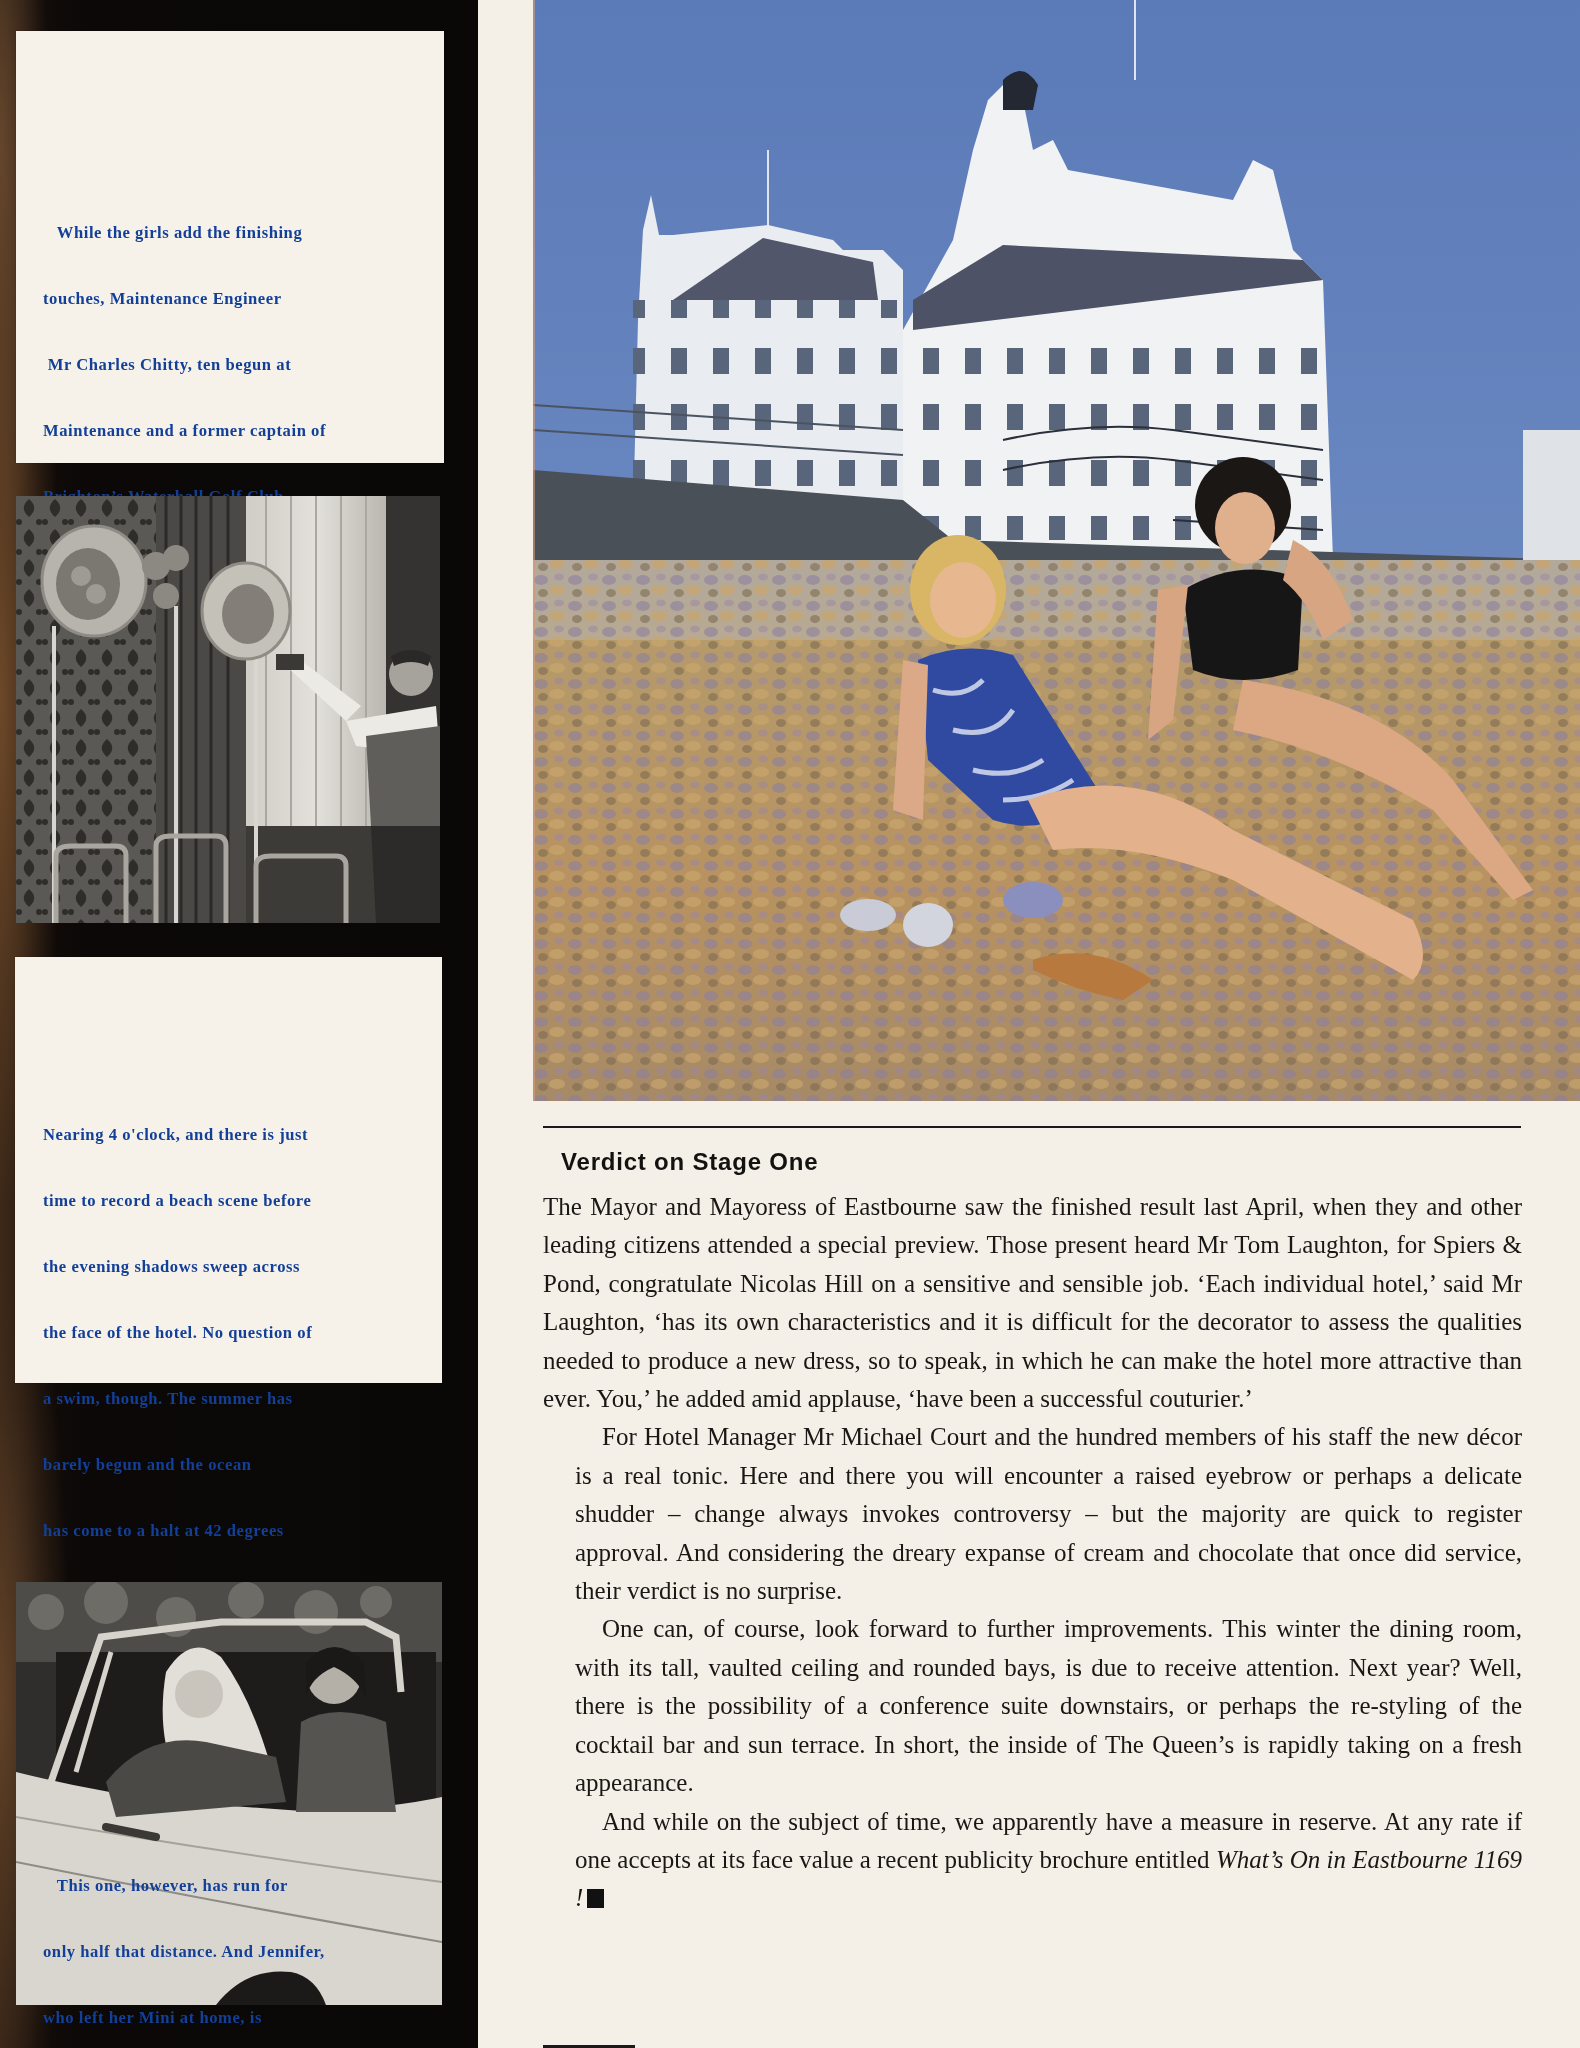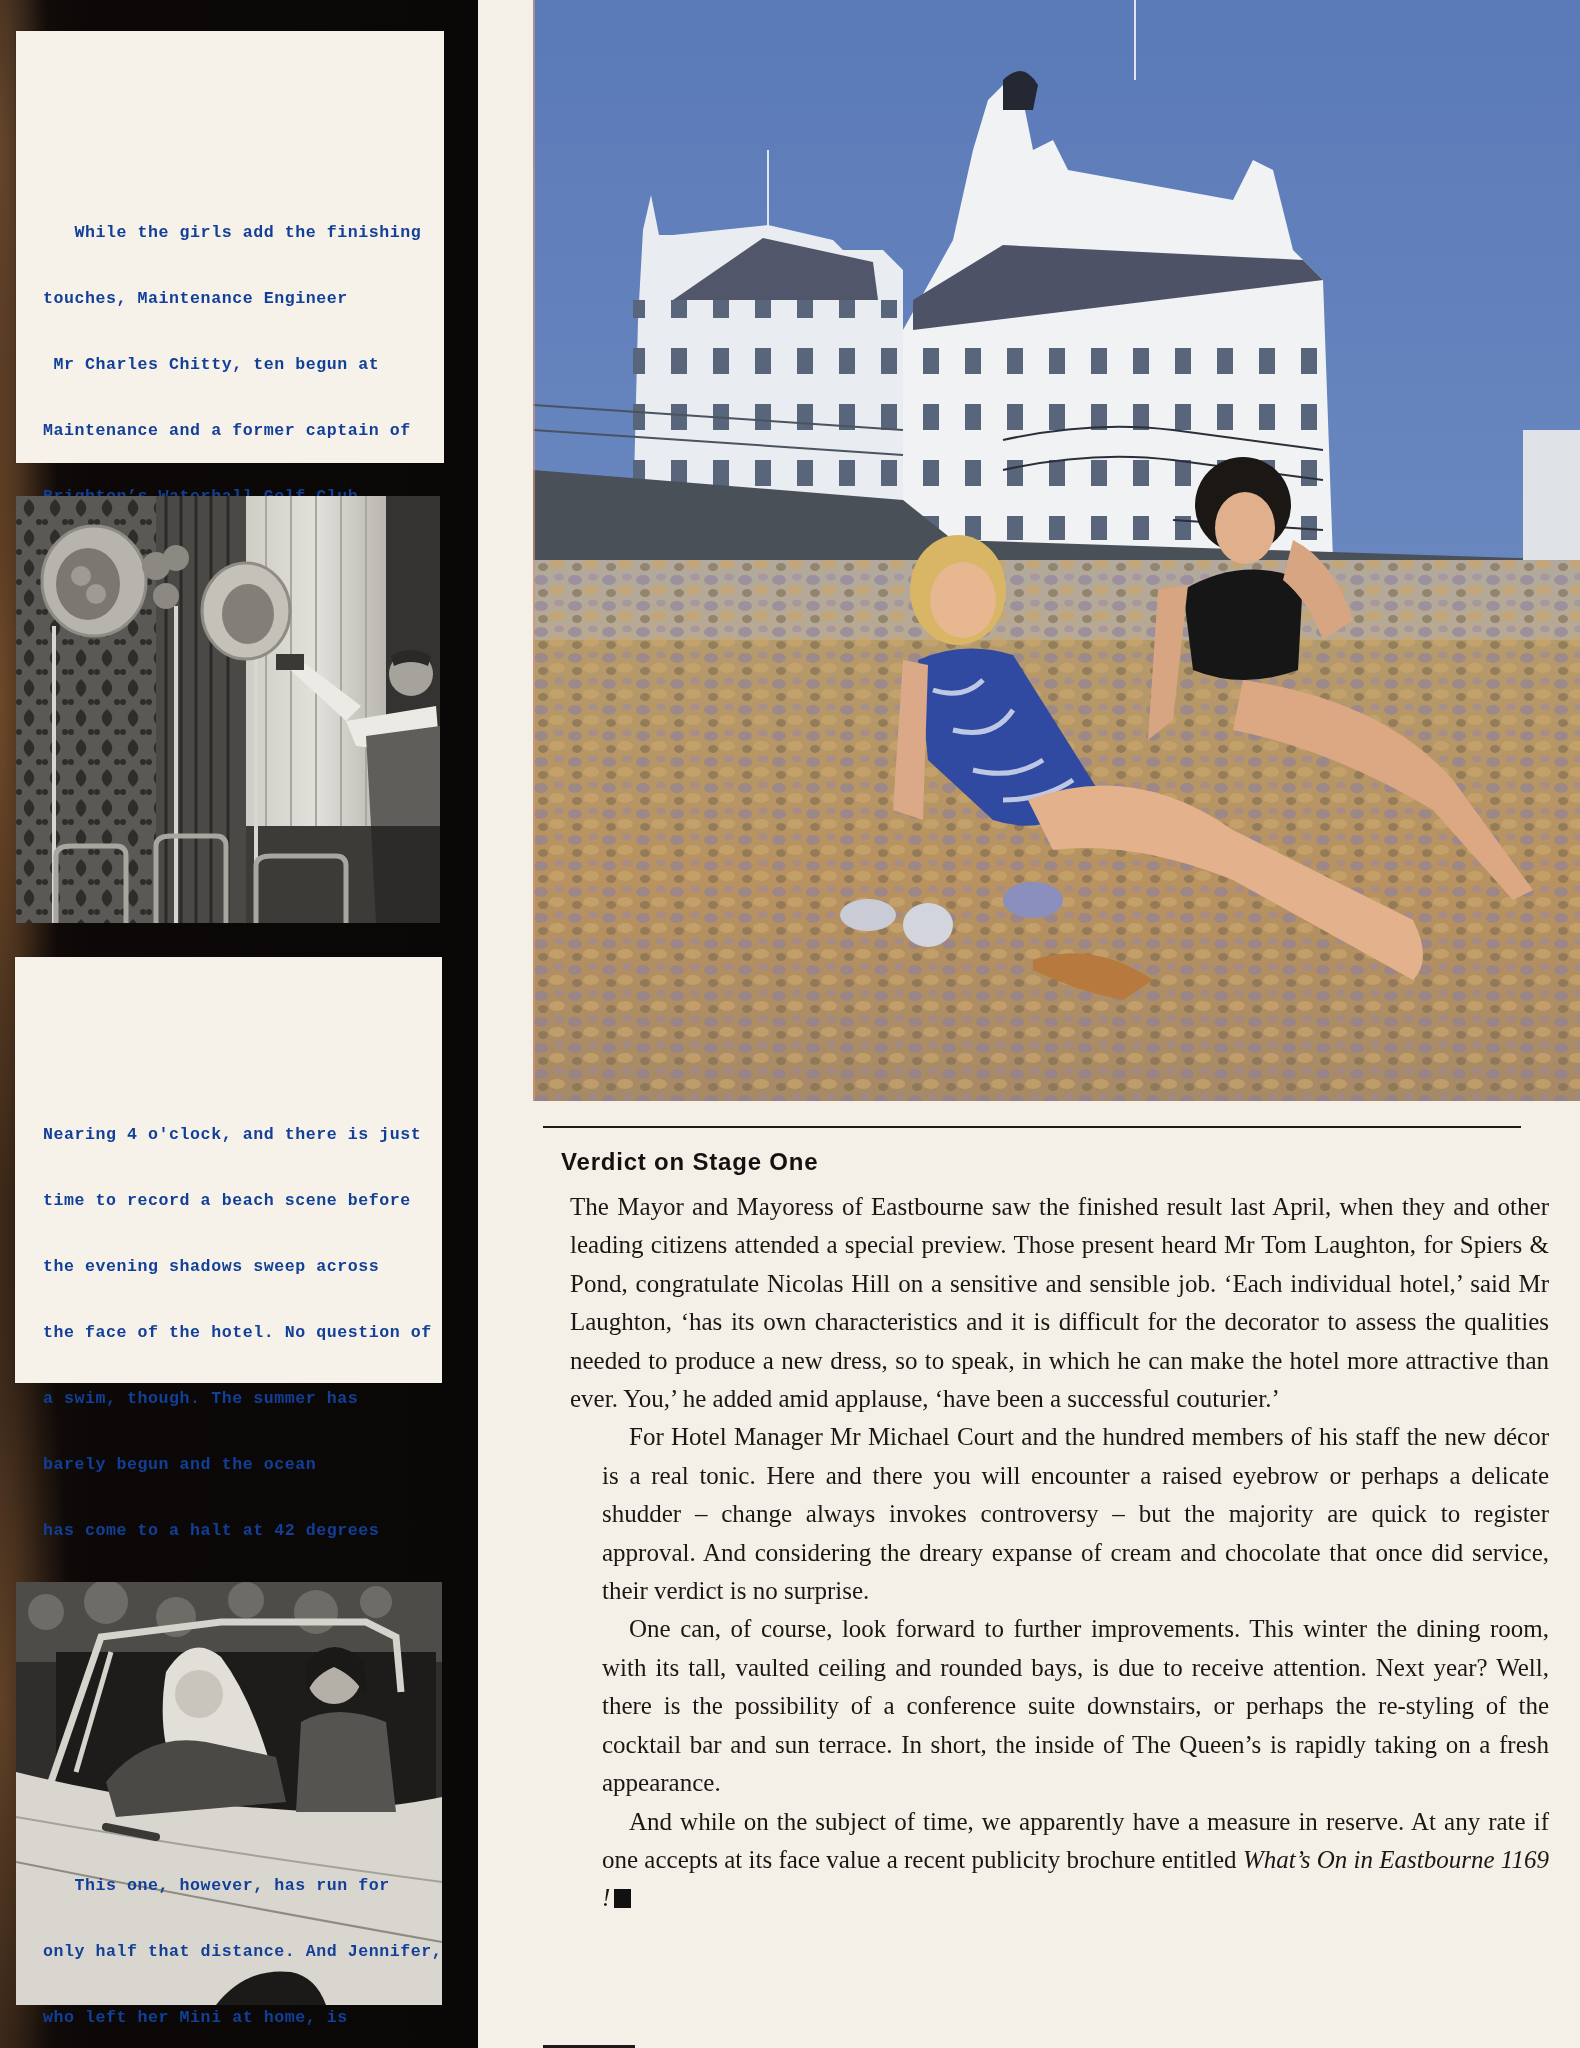--- a/index.html
+++ b/index.html
@@ -18,21 +18,21 @@
       radial-gradient(ellipse 50px 400px at 0px 150px, rgba(120,85,55,0.7), rgba(60,40,25,0) 100%),
       linear-gradient(90deg, #2a1c12 0px, #120c09 40px, #0b0807 90px, #0a0807 100%);
   }
   .caption-box {
     position: absolute;
     background: #f6f2ea;
     box-shadow: 0 0 1px rgba(0,0,0,0.4);
   }
   .caption-text {
     position: absolute;
-    font-family: Liberation Mono, monospace;
+    font-family: Liberation Serif, serif;
     font-weight: bold;
     color: #123f98;
     font-size: 16.6px;
     line-height: 22px;
     letter-spacing: 0.55px;
     white-space: pre;
   }
   .bw-photo {
     position: absolute; overflow: hidden;
     background: #6b6b66;
@@ -46,21 +46,21 @@
   .rule {
     position: absolute; height: 2px; background: #1c1a18;
   }
   .article-heading {
     position: absolute; left: 561px; top: 1148px;
     font-family: "Liberation Sans", sans-serif;
     font-weight: bold; font-size: 24px; letter-spacing: 0.8px;
     color: #141210;
   }
   .article-body {
-    position: absolute; left: 570px; top: 1188px; width: 979px;
+    position: absolute; left: 543px; top: 1188px; width: 979px;
     font-family: "Liberation Serif", serif;
     font-size: 25px; line-height: 38.4px;
     color: #1a1715;
     text-align: justify;
   }
   .article-body p { text-indent: 0; }
   .article-body p + p { text-indent: 27px; margin-left: 32px; }
   .article-body .it { font-style: italic; }
   .end-mark {
     display: inline-block; width: 17px; height: 19px; background: #111;

